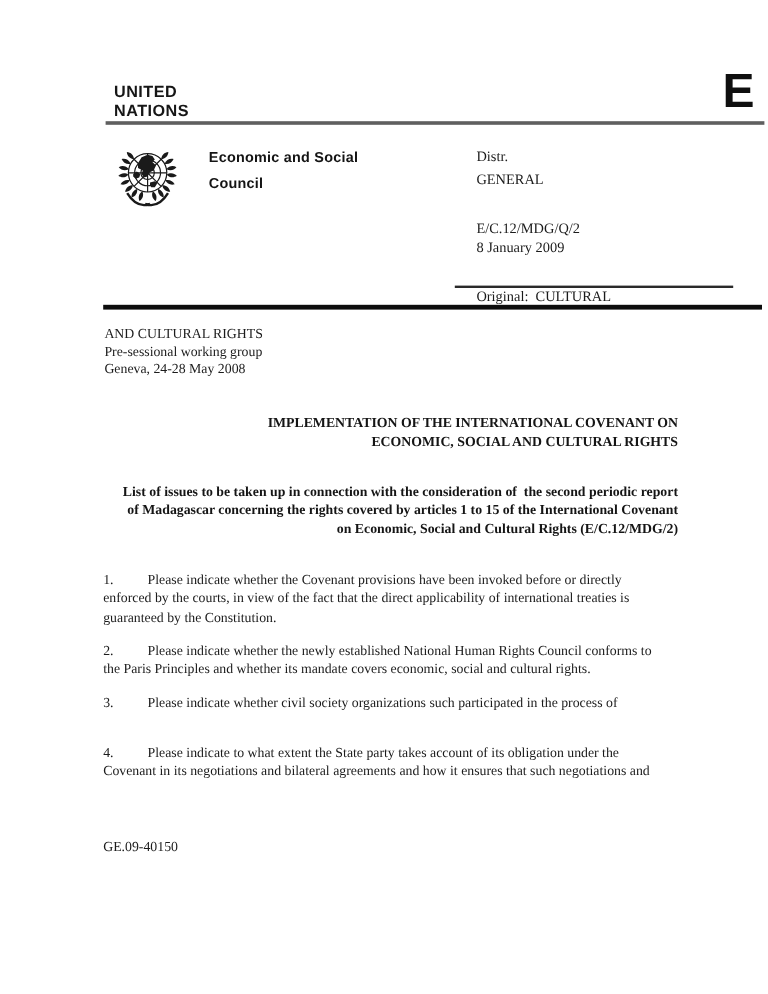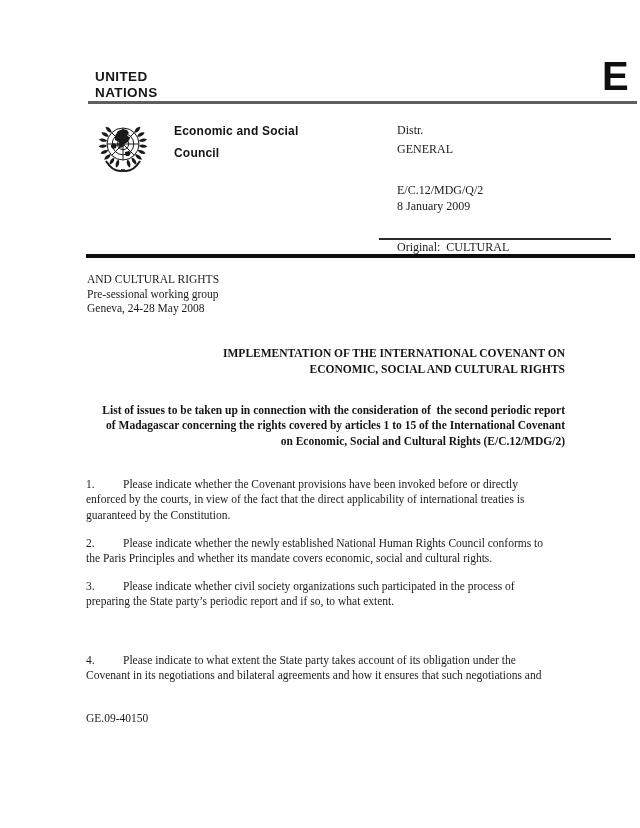--- a/index.html
+++ b/index.html
@@ -35,25 +35,25 @@
   
   .center-col{
     position:absolute;left:85px;width:480px;text-align:right;
     font-weight:bold;font-size:11.5px;line-height:15.6px;color:#151515;
   }
   .doc-title{top:346px;}
   .doc-subtitle{top:387px;line-height:15.4px;margin-top:16px;}
   .section-heading{top:444px;}
   
   .para{position:absolute;left:86px;font-size:11.5px;line-height:15.3px;}
-  .para-1{top:477px;} .para-2{top:536px;} .para-3{top:579px;} .para-4{top:621px;margin-top:32px;}
+  .para-1{top:477px;} .para-2{top:536px;} .para-3{top:579px;} .para-4{top:621px;}
   .line{white-space:pre;}
   .pnum{display:inline-block;width:37px;}
   
-  .footer-ref{position:absolute;left:86px;top:700px;font-size:11.5px;margin-top:12px;}
+  .footer-ref{position:absolute;left:86px;top:700px;font-size:11.5px;}
 </style>
 </head>
 <body>
 
 <div class="page">
 
   <div class="un-name">
     <div>UNITED</div>
     <div>NATIONS</div>
   </div>
@@ -146,21 +146,20 @@
     <div class="line">guaranteed by the Constitution.</div>
   </div>
 
   <div class="para para-2">
     <div class="line"><span class="pnum">2.</span><span>Please indicate whether the newly established National Human Rights Council conforms to</span></div>
     <div class="line">the Paris Principles and whether its mandate covers economic, social and cultural rights.</div>
   </div>
 
   <div class="para para-3">
     <div class="line"><span class="pnum">3.</span><span>Please indicate whether civil society organizations such participated in the process of</span></div>
-    <div class="line">preparing the State party’s periodic report and if so, to what extent.</div>
   </div>
 
   <div class="para para-4">
     <div class="line"><span class="pnum">4.</span><span>Please indicate to what extent the State party takes account of its obligation under the</span></div>
     <div class="line">Covenant in its negotiations and bilateral agreements and how it ensures that such negotiations and</div>
   </div>
 
   <div class="footer-ref">GE.09-40150</div>
 
 </div>

